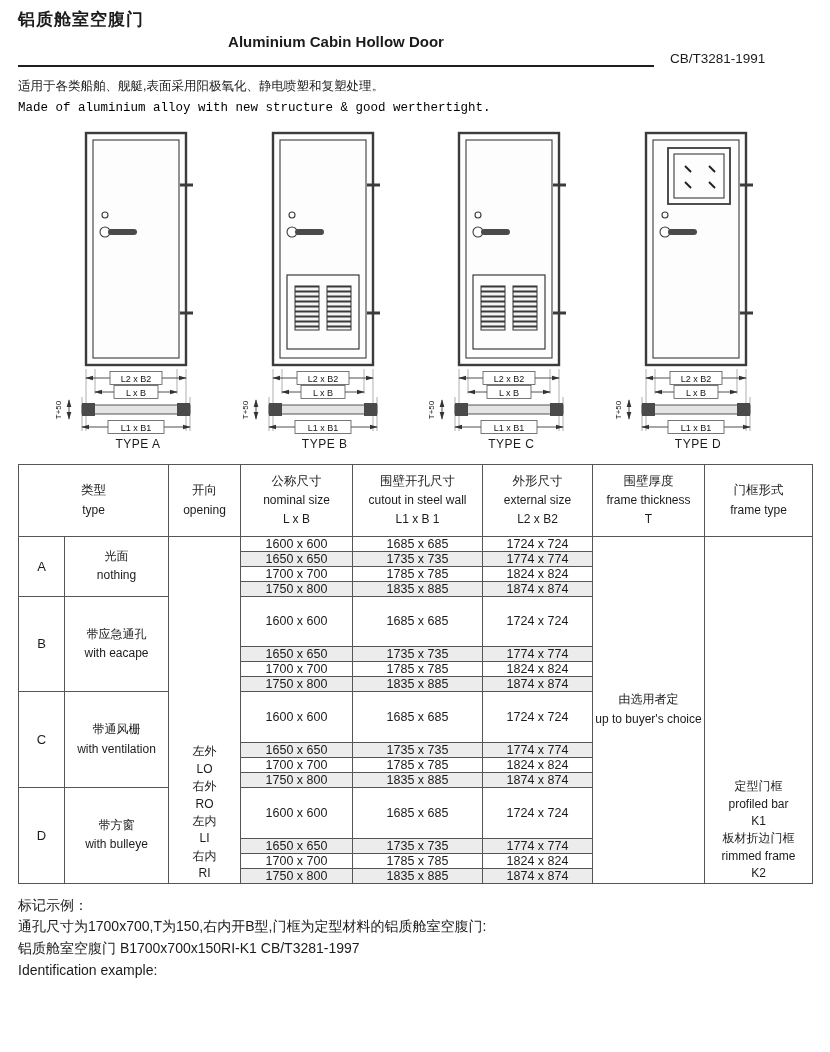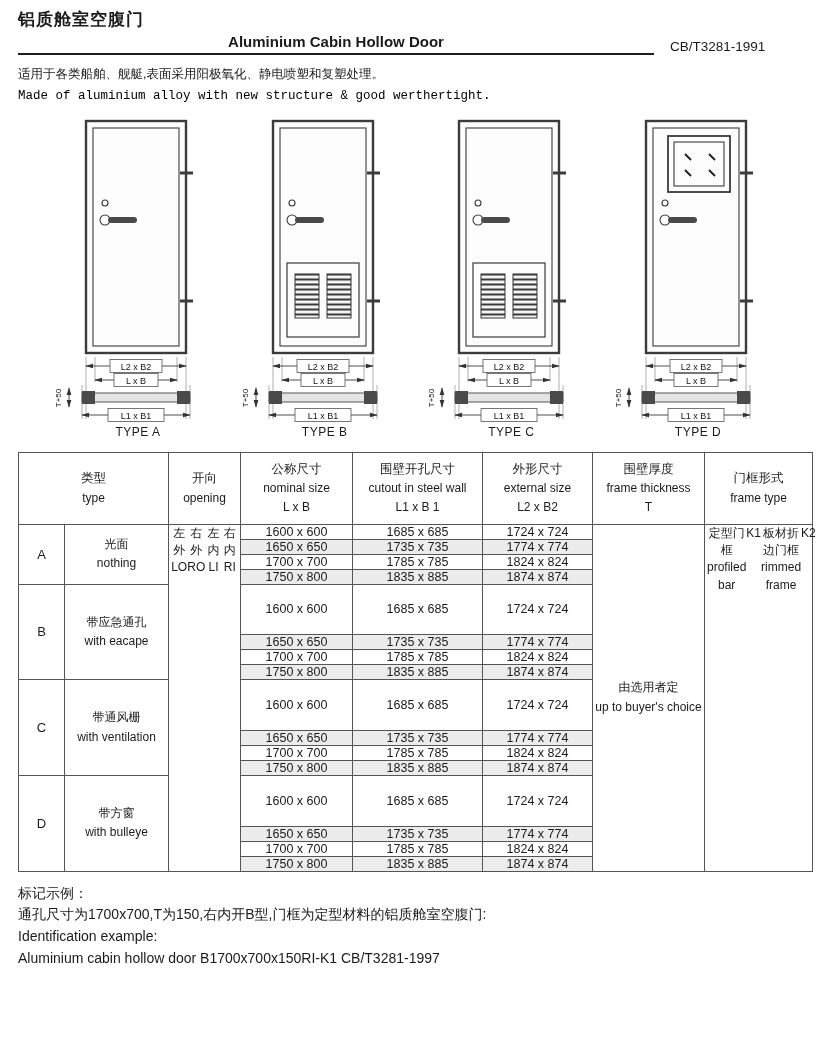--- a/index.html
+++ b/index.html
@@ -5,21 +5,21 @@
   * { box-sizing: border-box; margin: 0; padding: 0; }
   body {
     width: 830px; height: 1052px; overflow: hidden;
     background: #ffffff; color: #1b1b1b;
     font-family: "Liberation Sans", "DejaVu Sans", sans-serif;
   }
   .page { padding: 8px 18px 0 18px; }
 
   
   .header-row { display: flex; align-items: flex-end; }
-  .title-block { width: 636px; border-bottom: 2px solid #1f1f1f; padding-bottom: 3px; }
+  .title-block { width: 636px; border-bottom: 2px solid #1f1f1f; padding-bottom: 15px; }
   .title-zh { font-size: 17px; font-weight: bold; letter-spacing: 1px; }
   .title-en { font-size: 15px; font-weight: bold; margin-top: 2px; text-align: center; }
   .standard-no { font-size: 13.5px; margin-left: 16px; padding-bottom: 1px; }
 
   .desc-zh { font-size: 12.5px; margin-top: 11px; }
   .desc-en { font-size: 12.5px; margin-top: 6px; color: #000000; font-family: Liberation Mono, monospace; }
 
   
   .diagrams { display: flex; justify-content: space-between; margin: 14px 26px 0 32px; }
   .diagram { width: 176px; text-align: center; }
@@ -45,21 +45,21 @@
   
   table.spec { border-collapse: collapse; width: 794px; margin-top: 13px; table-layout: fixed; }
   table.spec th, table.spec td { border: 1px solid #555; text-align: center; padding: 0 2px; }
   table.spec thead th { font-weight: normal; font-size: 12.5px; padding: 7px 2px; line-height: 1.55; vertical-align: middle; }
   table.spec thead .en { font-size: 12px; }
   td.num { height: 15px; font-size: 12.5px; }
   tbody tr:nth-child(even) td.num { background: #ececec; }
   td.letter { font-size: 13px; }
   td.desc { font-size: 12px; line-height: 1.6; }
   td.tall { vertical-align: middle; font-size: 12px; }
-  .v-stack { display: flex; flex-direction: row; justify-content: flex-start; height: 346px; }
+  .v-stack { display: flex; flex-direction: column; justify-content: flex-end; height: 346px; }
   .opt { line-height: 1.45; }
   .lining-stack { line-height: 1.6; }
 
   
   .footer { margin-top: 11px; font-size: 14px; line-height: 1.48; }
   .footer div { margin-top: 1px; }
 </style>
 </head>
 <body>
 
@@ -459,17 +459,17 @@
         <td class="num">1750 x 800</td>
         <td class="num">1835 x 885</td>
         <td class="num">1874 x 874</td>
       </tr>
     </tbody>
   </table>
 
   <div class="footer">
     <div>标记示例：</div>
     <div>通孔尺寸为1700x700,T为150,右内开B型,门框为定型材料的铝质舱室空腹门:</div>
+    <div>铝质舱室空腹门 B1700x700x150RI-K1 CB/T3281-1997</div>
     <div>Identification example:</div>
-    <div>Aluminium cabin hollow door B1700x700x150RI-K1 CB/T3281-1997</div>
   </div>
 
 </div>
 
 </body></html>

